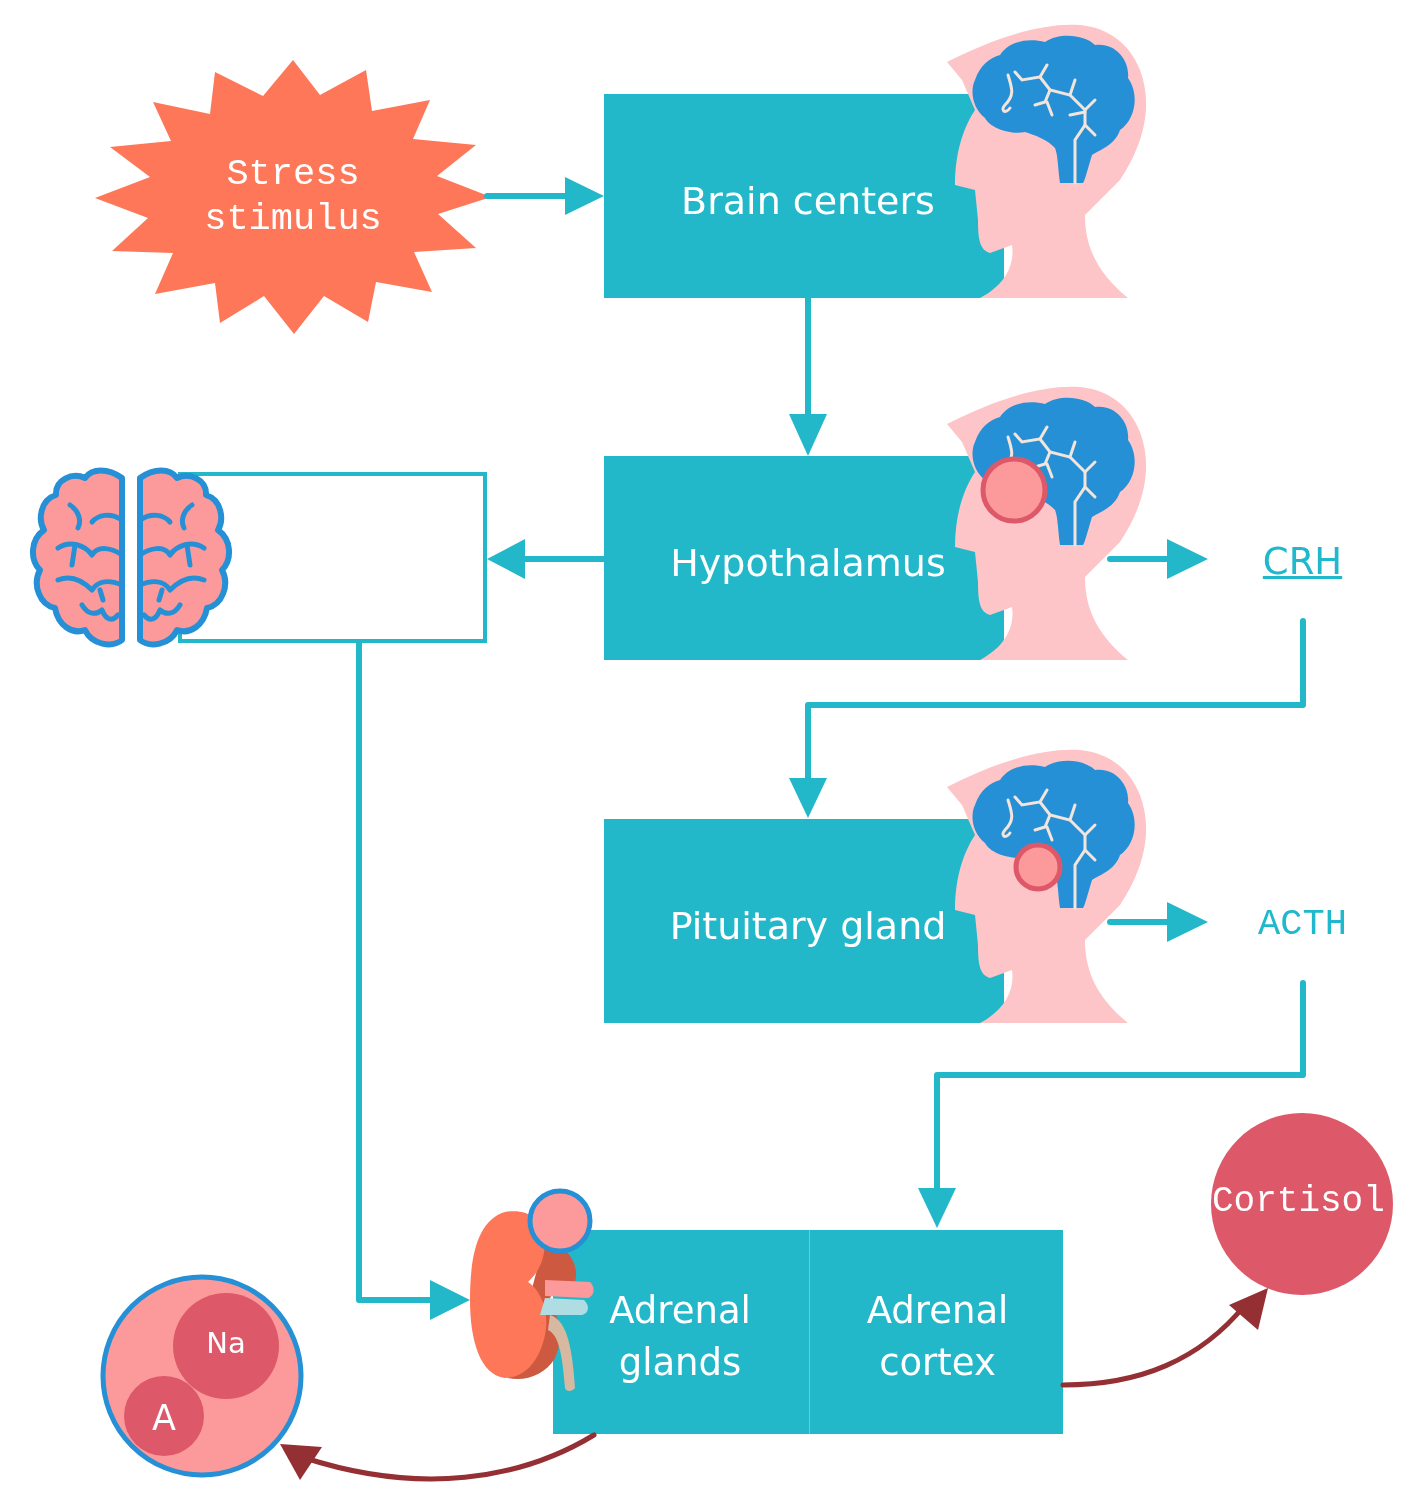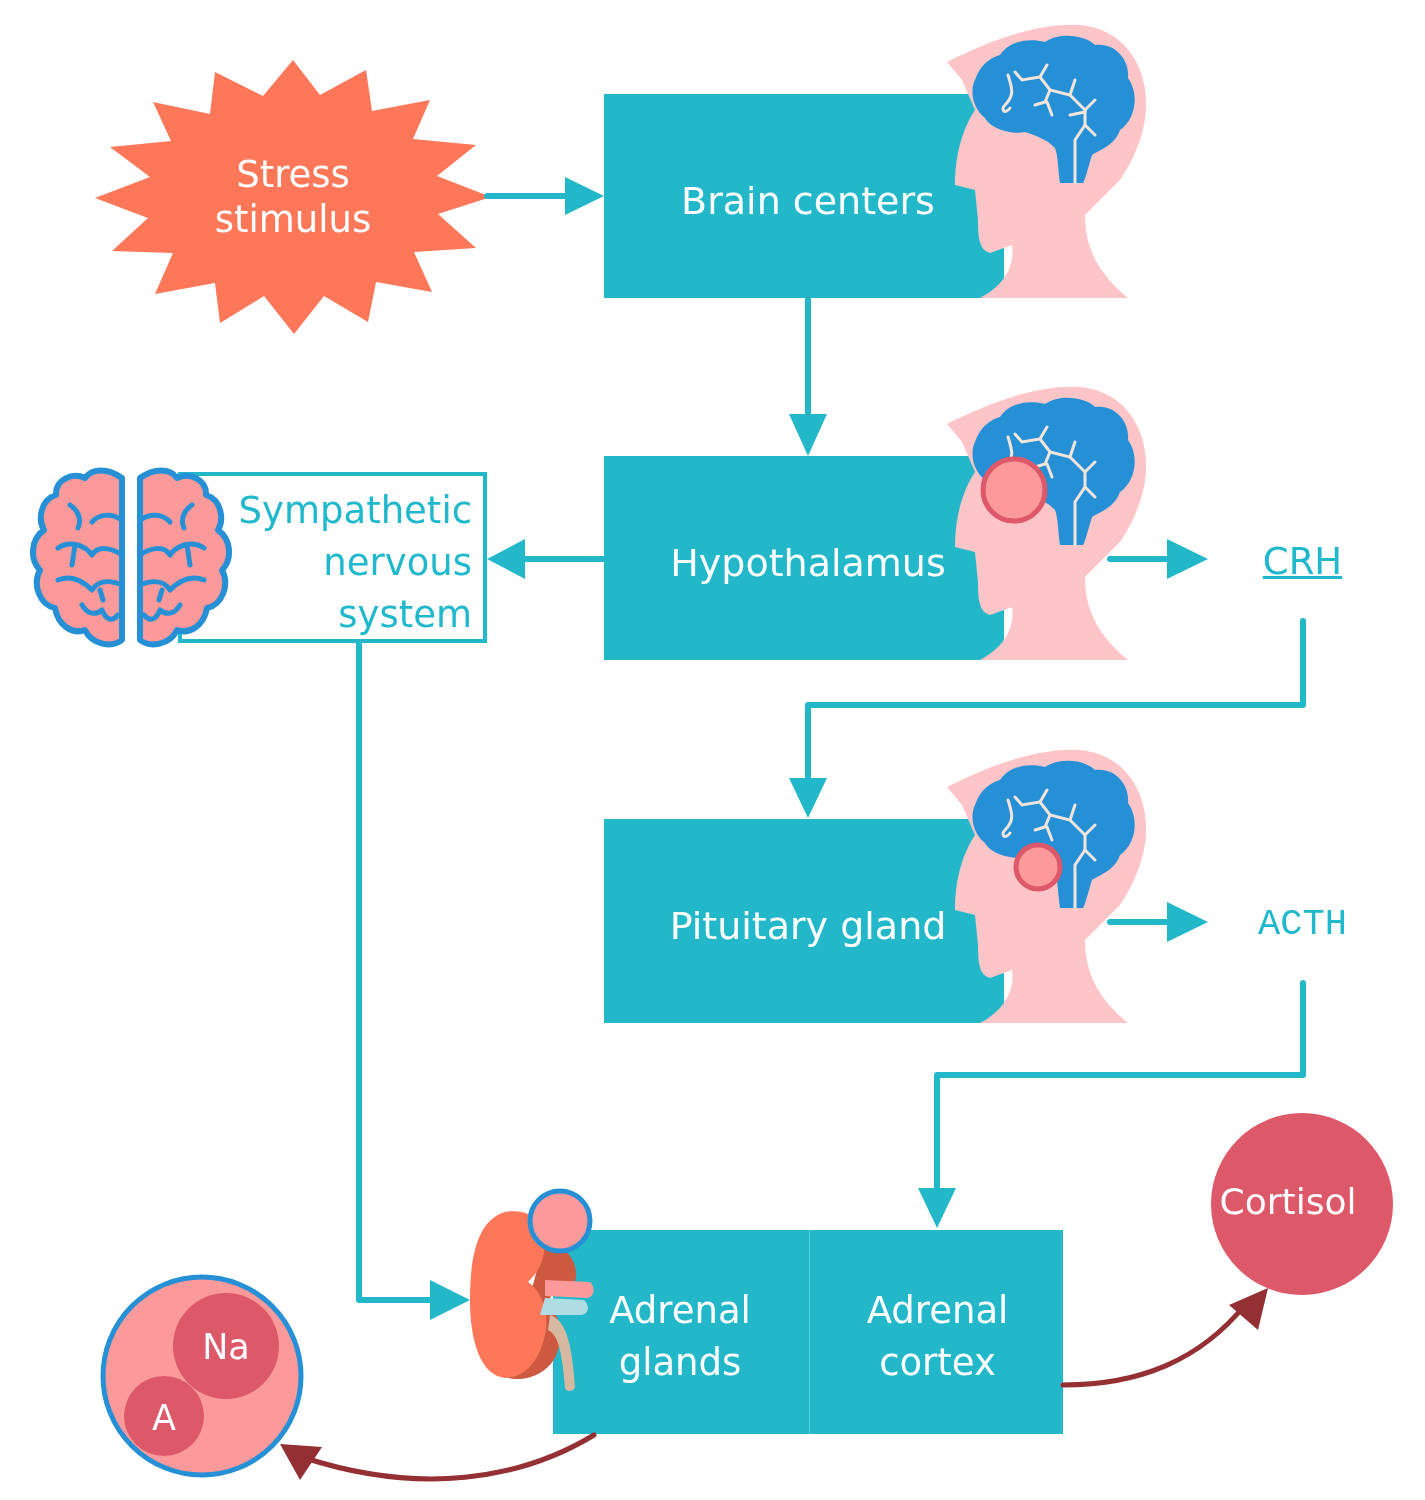--- a/index.html
+++ b/index.html
@@ -167,27 +167,24 @@
 
   <g stroke="#942f33" stroke-width="5" fill="none" stroke-linecap="round">
     <path d="M1063,1385 C1140,1385 1200,1360 1245,1305"></path>
     <path d="M594,1435 C520,1480 420,1495 305,1458"></path>
   </g>
   <polygon fill="#942f33" points="1229,1305 1268,1288 1258,1330"></polygon>
   <polygon fill="#942f33" points="280,1444 322,1447 300,1480"></polygon>
 </svg>
 
 
-<div class="lbl lbl-white" style="left:193px; top:152px; width:200px; font-size:37px;">Stress
+<div class="lbl lbl-white" style="left:193px; top:152px; width:200px; font-size:37px;font-family:Liberation Mono, monospace;">Stress
 stimulus</div>
-<div class="lbl lbl-cyan" style="left:200px; top:485px; width:272px; font-size:37px; text-align:right; line-height:1.4;">Sympathetic
-nervous
-system</div>
 <div class="lbl lbl-cyan" style="left:1230px; top:539px; width:145px; font-size:37px;text-decoration:underline;">CRH</div>
 <div class="lbl lbl-cyan" style="left:1230px; top:902px; width:145px; font-size:37px;font-family:Liberation Mono, monospace;">ACTH</div>
 <div class="lbl lbl-white" style="left:590px; top:1285px; width:180px; font-size:37px; line-height:1.4;">Adrenal
 glands</div>
 <div class="lbl lbl-white" style="left:845px; top:1285px; width:185px; font-size:37px; line-height:1.4;">Adrenal
 cortex</div>
-<div class="lbl lbl-white" style="left:1212px; top:1180px; width:152px; font-size:36px;">Cortisol</div>
-<div class="lbl lbl-white" style="left:186px; top:1326px; width:80px; font-size:35px;">Na</div>
+<div class="lbl lbl-white" style="left:1212px; top:1180px; width:152px; font-size:36px;font-family:Liberation Mono, monospace;">Cortisol</div>
+<div class="lbl lbl-white" style="left:186px; top:1326px; width:80px; font-size:29px;">Na</div>
 <div class="lbl lbl-white" style="left:134px; top:1397px; width:60px; font-size:35px;">A</div>
 </div>
 
 </body></html>

